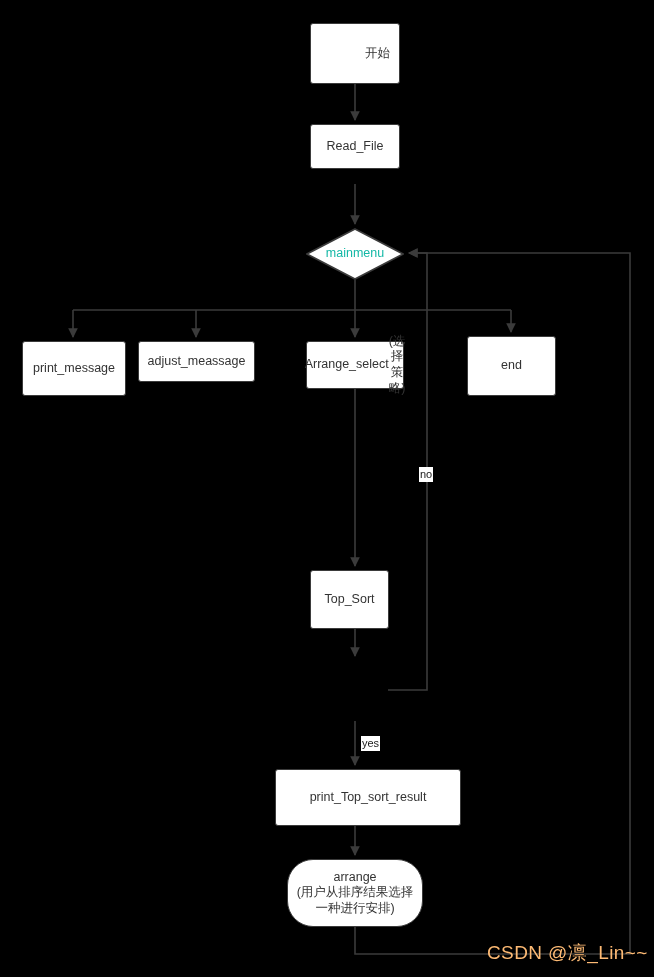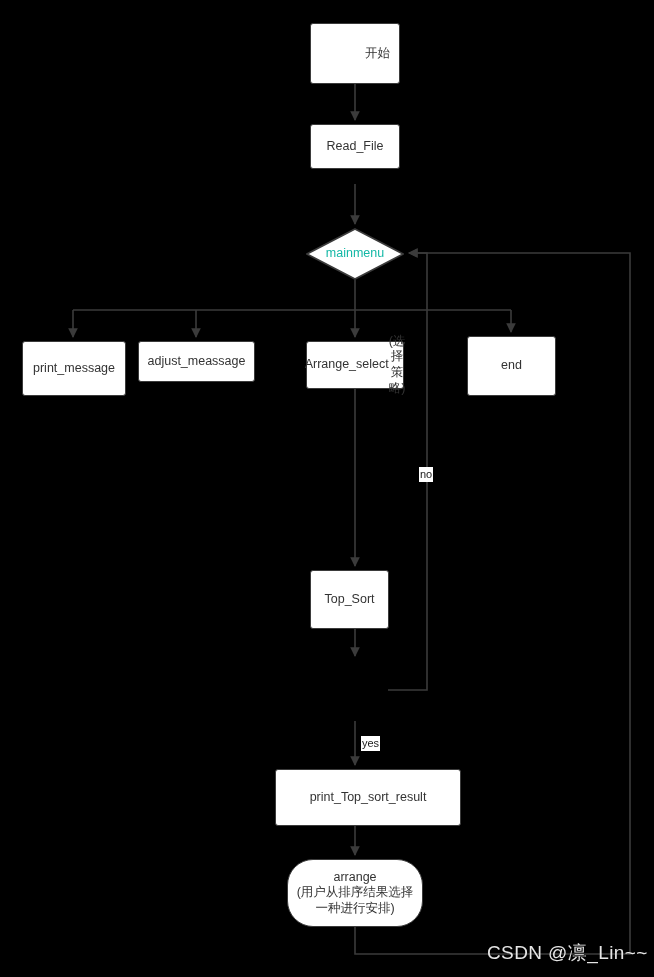--- a/index.html
+++ b/index.html
@@ -64,21 +64,21 @@
     background: #ffffff;
     color: #1a1a1a;
     font-size: 11px;
     line-height: 1.1;
     padding: 1px 1px 2px 1px;
     z-index: 4;
     text-align: center;
   }
   .watermark {
     position: absolute;
-    color: #e5e5e5;
+    color: #fdba74;
     font-size: 19px;
     letter-spacing: 0.4px;
     z-index: 5;
     white-space: nowrap;
   }
   .node-line-1, .node-line-2, .node-line-3 {
     display: block;
   }
 </style>
 </head>

